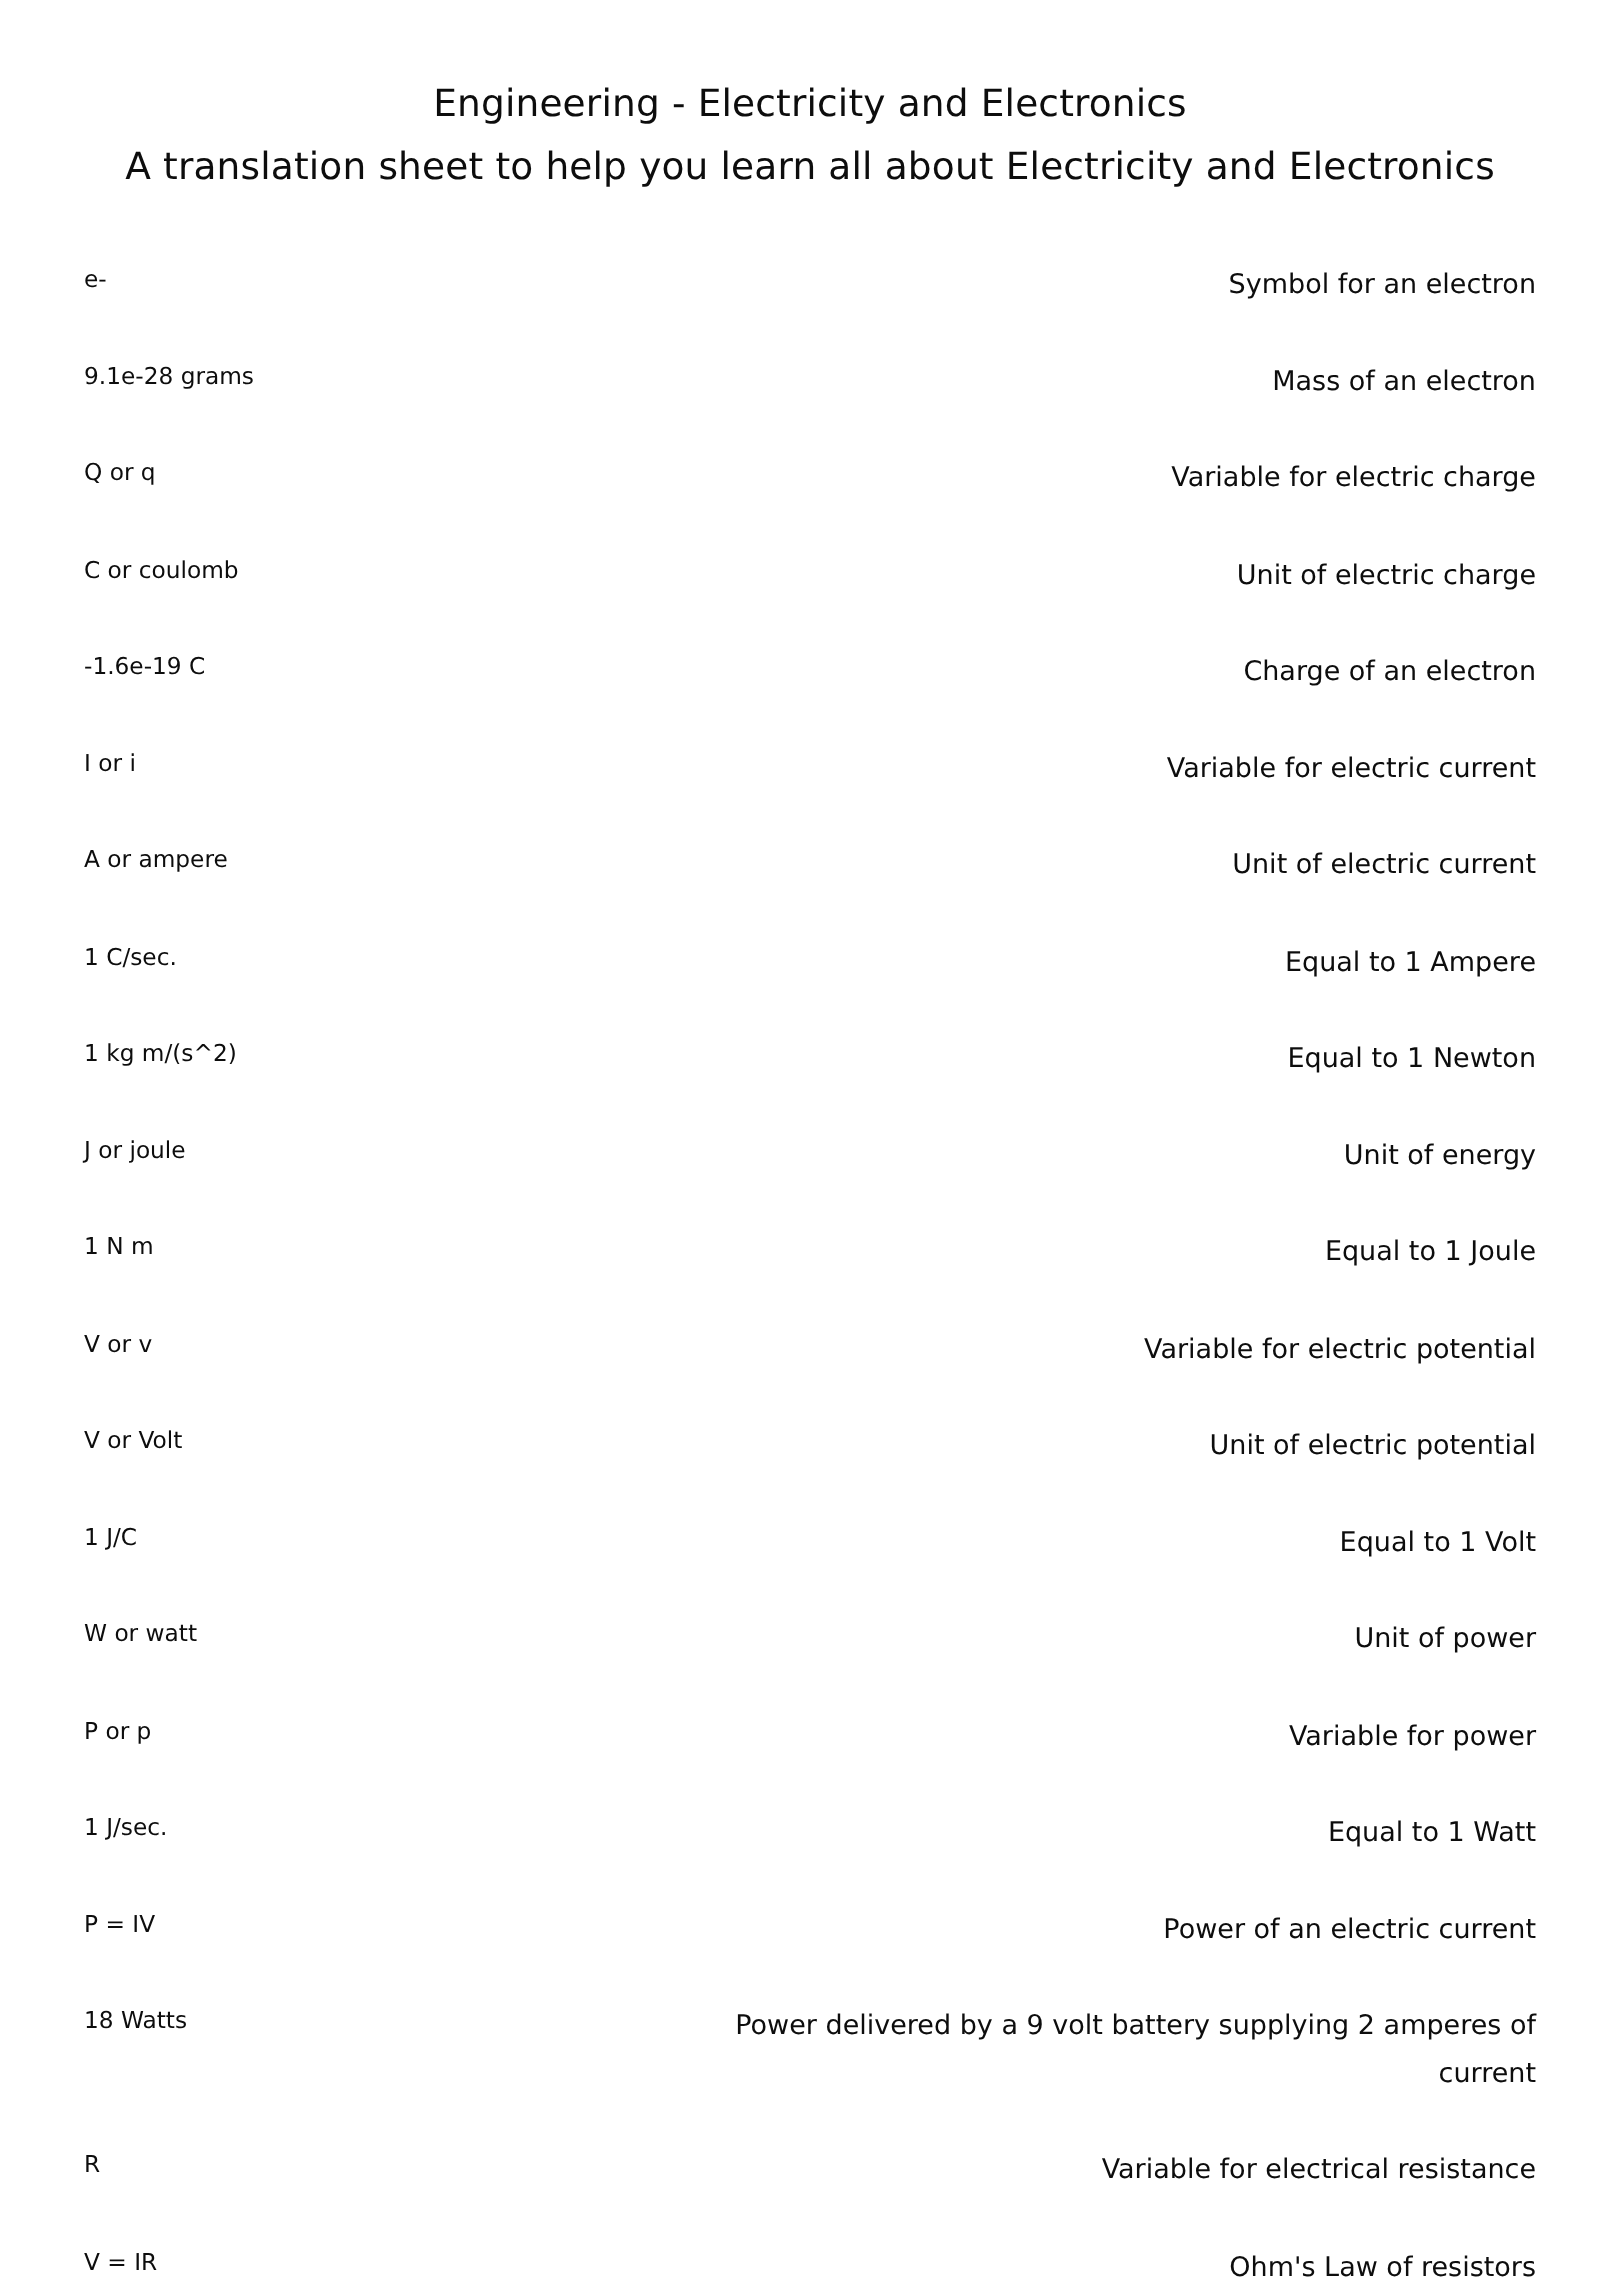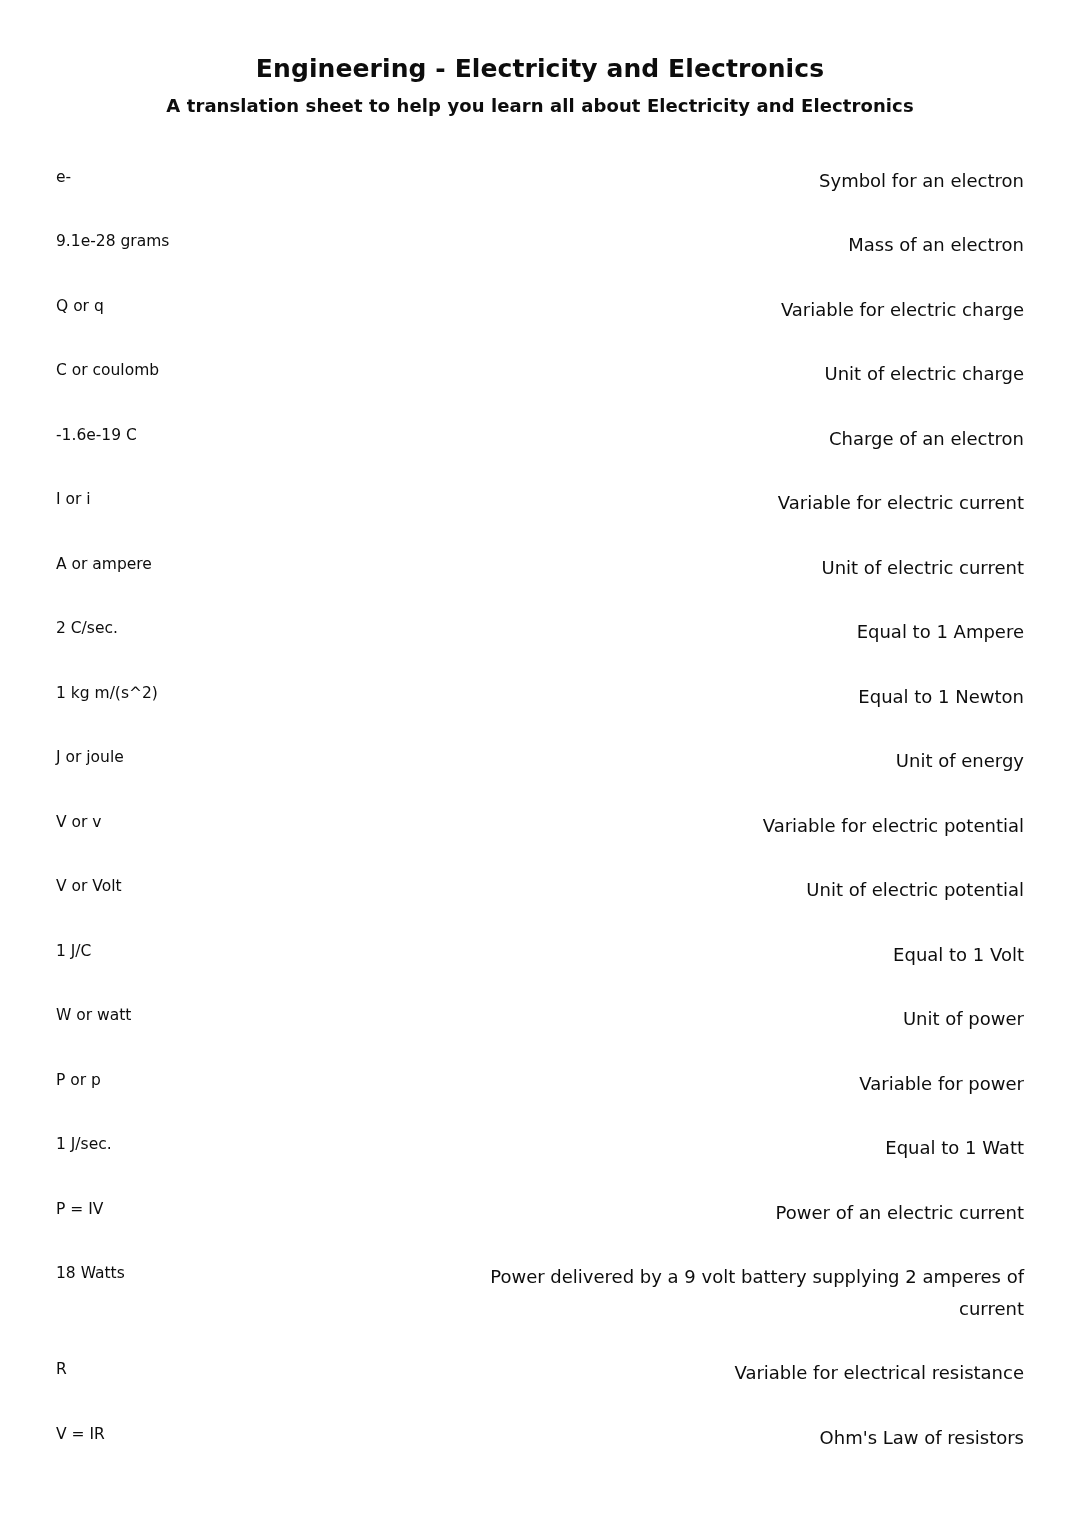--- a/index.html
+++ b/index.html
@@ -16,29 +16,29 @@
   .page {
     width: 1080px;
     min-height: 1527px;
     box-sizing: border-box;
     padding: 52px 56px 40px 56px;
     background: #ffffff;
   }
   .doc-title {
     text-align: center;
     font-size: 25px;
-    font-weight: 700;
+    font-weight: 400;
     line-height: 1.35;
     margin: 0 0 8px 0;
     letter-spacing: 0.1px;
   }
   .doc-subtitle {
     text-align: center;
-    font-size: 18px;
-    font-weight: 700;
+    font-size: 25px;
+    font-weight: 400;
     line-height: 1.35;
     margin: 0 0 30px 0;
     letter-spacing: 0.1px;
   }
   .term-table {
     width: 100%;
     border-collapse: collapse;
     table-layout: fixed;
   }
   .term-table tr {
@@ -94,30 +94,34 @@
       </tr>
       <tr>
         <td class="term-cell">I or i</td>
         <td class="def-cell">Variable for electric current</td>
       </tr>
       <tr>
         <td class="term-cell">A or ampere</td>
         <td class="def-cell">Unit of electric current</td>
       </tr>
       <tr>
-        <td class="term-cell">2 C/sec.</td>
+        <td class="term-cell">1 C/sec.</td>
         <td class="def-cell">Equal to 1 Ampere</td>
       </tr>
       <tr>
         <td class="term-cell">1 kg m/(s^2)</td>
         <td class="def-cell">Equal to 1 Newton</td>
       </tr>
       <tr>
         <td class="term-cell">J or joule</td>
         <td class="def-cell">Unit of energy</td>
+      </tr>
+      <tr>
+        <td class="term-cell">1 N m</td>
+        <td class="def-cell">Equal to 1 Joule</td>
       </tr>
       <tr>
         <td class="term-cell">V or v</td>
         <td class="def-cell">Variable for electric potential</td>
       </tr>
       <tr>
         <td class="term-cell">V or Volt</td>
         <td class="def-cell">Unit of electric potential</td>
       </tr>
       <tr>

